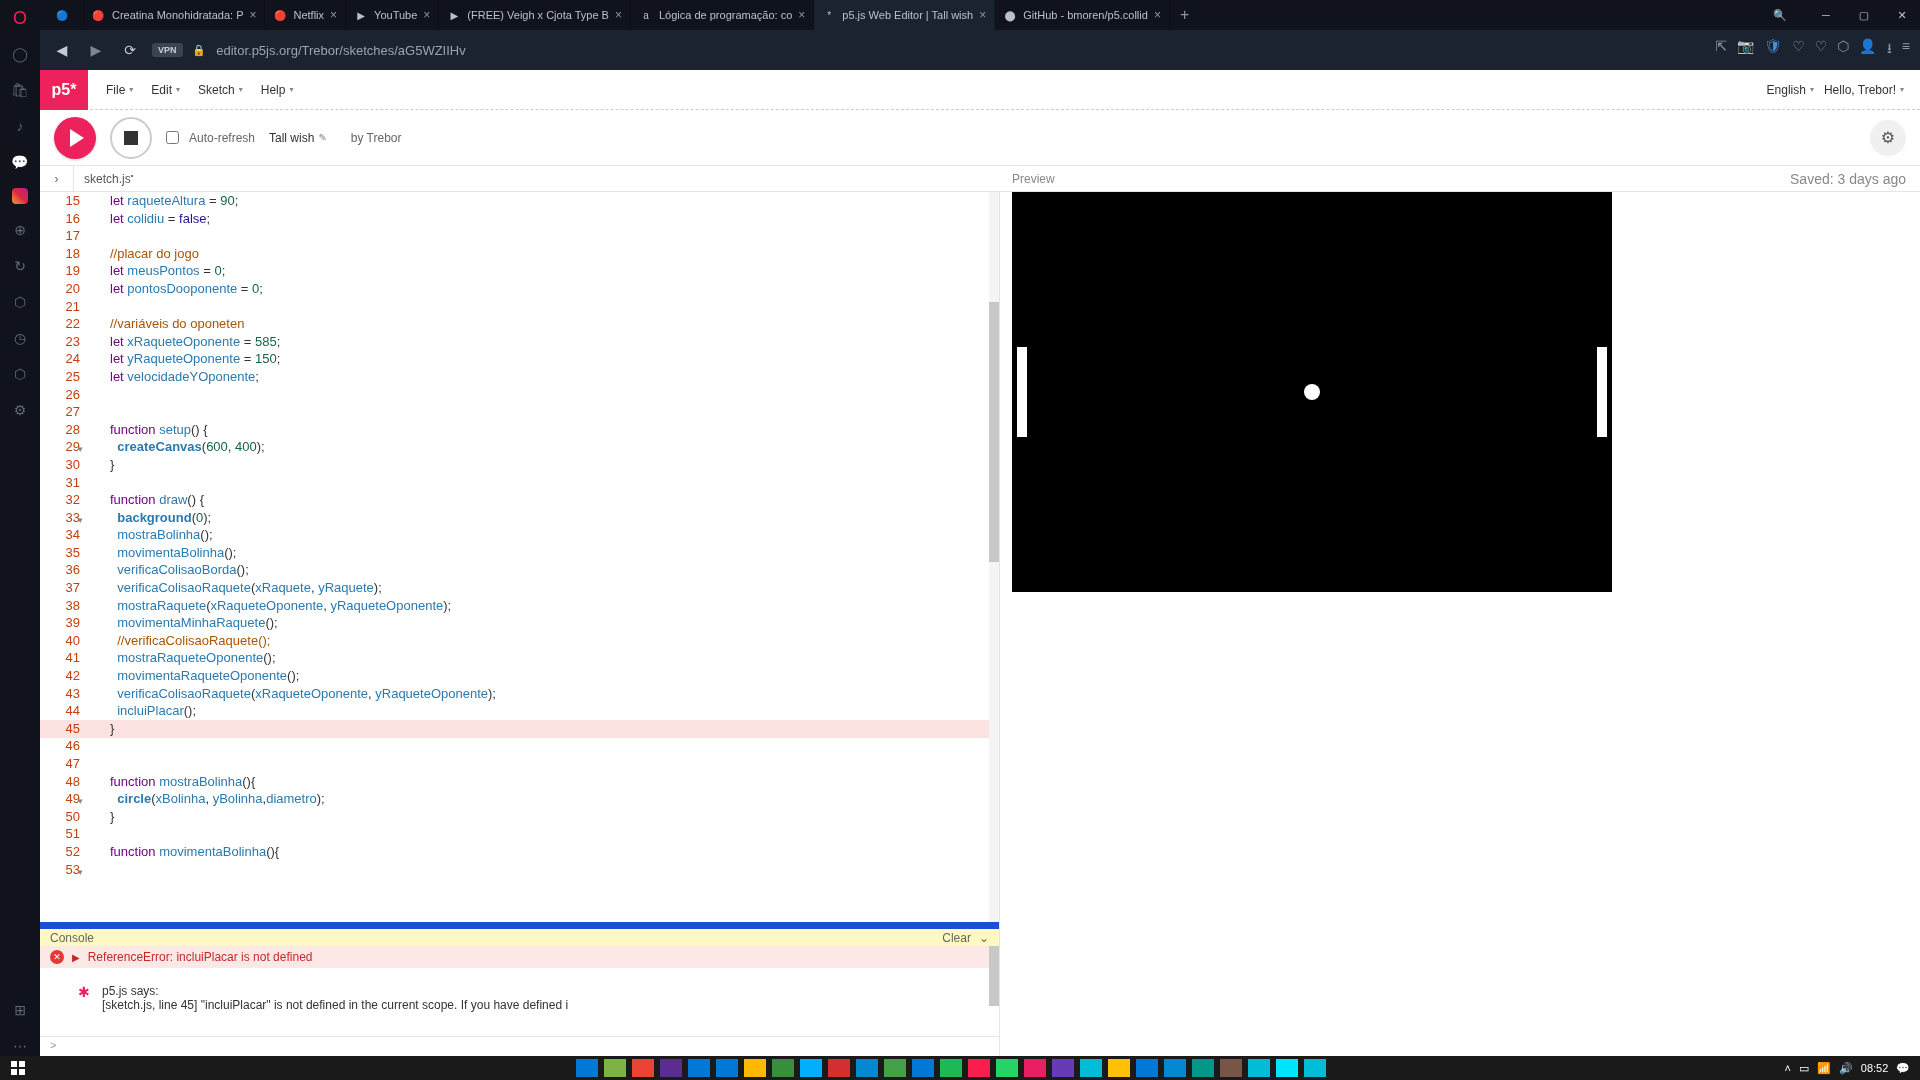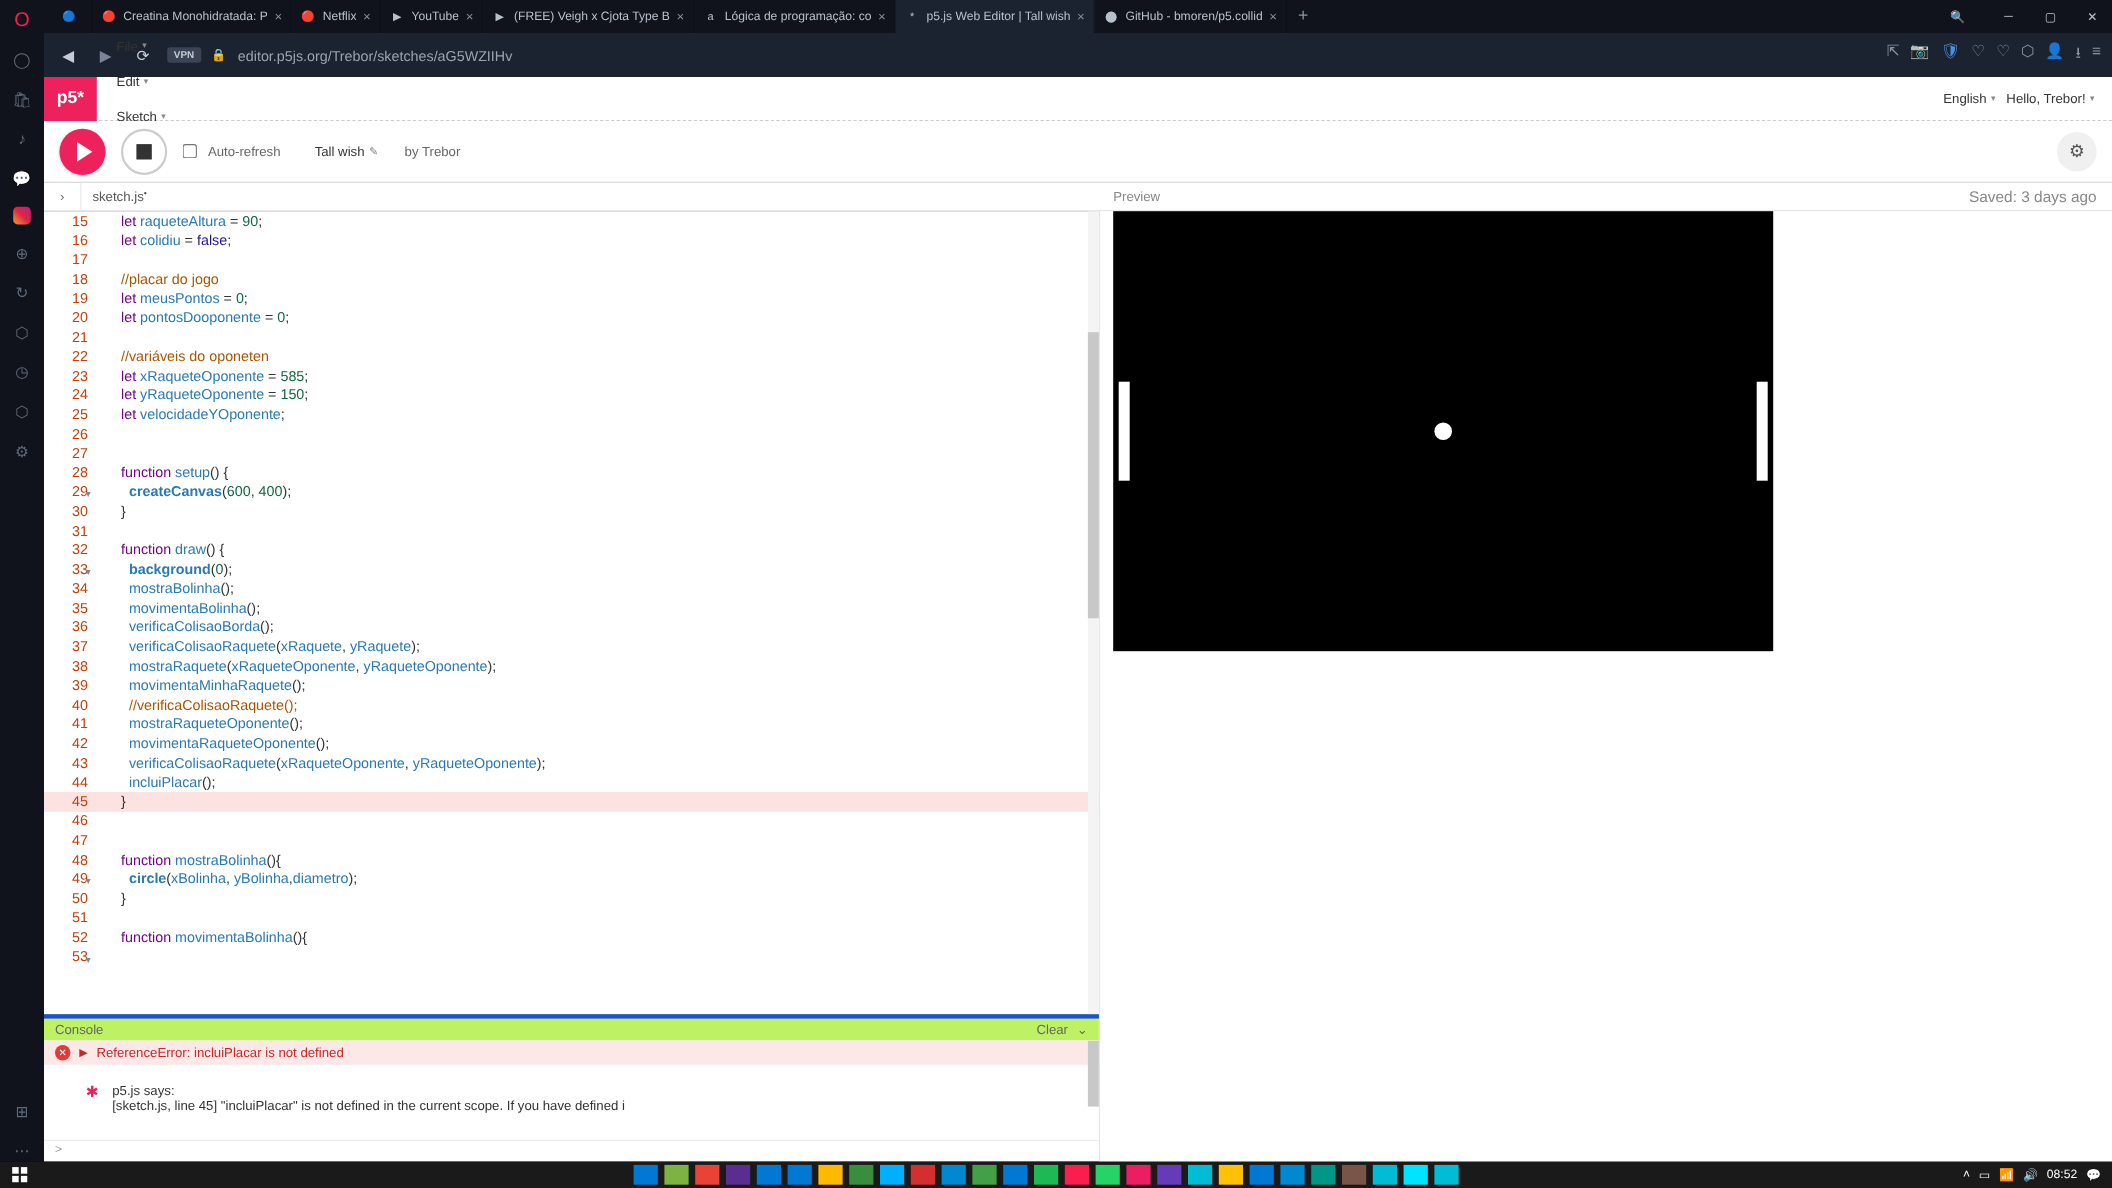--- a/index.html
+++ b/index.html
@@ -29,36 +29,36 @@
 .vpn-badge { background:#3a4454; color:#c5cbd6; font-size:9px; padding:2px 6px; border-radius:3px; font-weight:600; }
 .lock { color:#8a94a6; font-size:11px; }
 .url { color:#9aa3b3; font-size:13px; flex:1; }
 .url-actions { display:flex; gap:10px; }
 .url-action { color:#8a94a6; font-size:14px; }
 .url-action.blue { color:#4a90e2; }
 
 
 .p5-header { position:absolute; left:40px; top:70px; right:0; height:40px; background:#fff; display:flex; align-items:center; border-bottom:1px dashed #ccc;justify-content:flex-end; }
 .p5-logo { width:48px; height:40px; background:#ed225d; color:#fff; display:flex; align-items:center; justify-content:center; font-weight:700; font-size:16px; }
-.p5-menu { display:flex; gap:6px; margin-left:12px;flex-direction:column; }
+.p5-menu { display:flex; gap:6px; margin-left:12px; }
 .p5-menu-item { color:#333; font-size:12px; padding:6px 6px; display:flex; align-items:center; gap:4px; cursor:pointer; }
 .p5-menu-item::after { content:"▾"; font-size:8px; color:#888; }
 .p5-right { margin-left:auto; display:flex; align-items:center; gap:10px; margin-right:16px; }
 .p5-lang, .p5-hello { color:#333; font-size:12px; display:flex; align-items:center; gap:4px; }
 .p5-lang::after, .p5-hello::after { content:"▾"; font-size:8px; color:#888; }
 
 
 .toolbar { position:absolute; left:40px; top:110px; right:0; height:56px; background:#fff; display:flex; align-items:center; padding:0 14px; gap:14px; border-bottom:1px solid #e5e5e5; }
 .play-btn { width:42px; height:42px; border-radius:50%; background:#ed225d; display:flex; align-items:center; justify-content:center; cursor:pointer; box-shadow:0 1px 3px rgba(0,0,0,.2); }
 .play-btn::before { content:""; border-left:14px solid #fff; border-top:9px solid transparent; border-bottom:9px solid transparent; margin-left:3px; }
 .stop-btn { width:42px; height:42px; border-radius:50%; background:#fff; border:2px solid #ccc; display:flex; align-items:center; justify-content:center; cursor:pointer; }
 .stop-btn::before { content:""; width:14px; height:14px; background:#333; }
 .auto-refresh { display:flex; align-items:center; gap:10px; color:#666; font-size:12px; }
 .auto-refresh input { width:13px; height:13px; }
-.sketch-name { color:#333; font-size:12px; display:flex; align-items:center; gap:4px; margin-left:17px; }
+.sketch-name { color:#333; font-size:12px; display:flex; align-items:center; gap:4px; margin-left:0; }
 .pencil { color:#888; font-size:10px; }
 .by-author { color:#666; font-size:12px; margin-left:10px; }
 .gear { margin-left:auto; width:36px; height:36px; border-radius:50%; background:#f0f0f0; display:flex; align-items:center; justify-content:center; color:#555; font-size:16px; cursor:pointer; }
 
 
 .filetab-row { position:absolute; left:40px; top:166px; right:0; height:26px; background:#fff; border-bottom:1px solid #e5e5e5; display:flex; align-items:center; }
 .sidebar-toggle { width:34px; height:26px; display:flex; align-items:center; justify-content:center; color:#666; font-size:12px; border-right:1px solid #e5e5e5; cursor:pointer; }
 .filetab { padding:0 10px; color:#555; font-size:12px; }
 .saved-info { margin-left:auto; color:#888; font-size:14px; padding-right:14px; }
 .preview-label { position:absolute; color:#888; font-size:12px; }
@@ -68,21 +68,21 @@
 .editor-pane { width:960px; display:flex; flex-direction:column; border-right:1px solid #e5e5e5; position:relative; }
 .code-area { flex:1; overflow:hidden; position:relative; font-family:Menlo,Consolas,monospace; font-size:13px; line-height:17.6px; }
 .gutter { position:absolute; left:0; top:0; width:48px; text-align:right; color:#c2410c; padding-right:8px; }
 .gutter div { height:17.6px; }
 .code-lines { position:absolute; left:54px; top:0; right:8px; white-space:pre; color:#333;margin-left:16px; }
 .code-lines > div { height:17.6px; }
 .hl-line { background:#fde2e2; position:absolute; left:0; right:0; height:17.6px; }
 .fold { position:absolute; left:38px; color:#888; font-size:9px; }
 .kw { color:#708; } .var { color:#2a7ab0; } .num { color:#164; } .bool { color:#219; } .com { color:#a50; } .fn { color:#2a7ab0; font-weight:600; }
 
-.console-header { height:24px; background:#bef264; border-top:4px solid #1d4ed8; display:flex; align-items:center; padding:0 10px; color:#666; font-size:12px; justify-content:space-between; }
+.console-header { height:24px; background:#fef9c3; border-top:7px solid #1d4ed8; display:flex; align-items:center; padding:0 10px; color:#666; font-size:12px; justify-content:space-between; }
 .console-header .right { display:flex; align-items:center; gap:8px; }
 .console-body { height:90px; background:#fff; font-family:Menlo,Consolas,monospace; font-size:12px; overflow:auto; position:relative; }
 .err-row { background:#fde8e8; padding:4px 10px; display:flex; align-items:center; gap:8px; }
 .err-icon { width:14px; height:14px; border-radius:50%; background:#e53935; color:#fff; font-size:9px; display:flex; align-items:center; justify-content:center; flex-shrink:0; }
 .err-arrow { color:#c62828; font-size:10px; }
 .err-text { color:#c62828; }
 .info-row { padding:4px 10px 4px 38px; display:flex; gap:8px; align-items:flex-start; }
 .p5-mini { width:16px; height:16px; flex-shrink:0; color:#ed225d; font-size:14px; }
 .info-text { color:#333; white-space:pre-wrap; }
 .console-prompt { height:20px; border-top:1px solid #e5e5e5; padding:2px 10px; color:#999; font-size:11px; }

